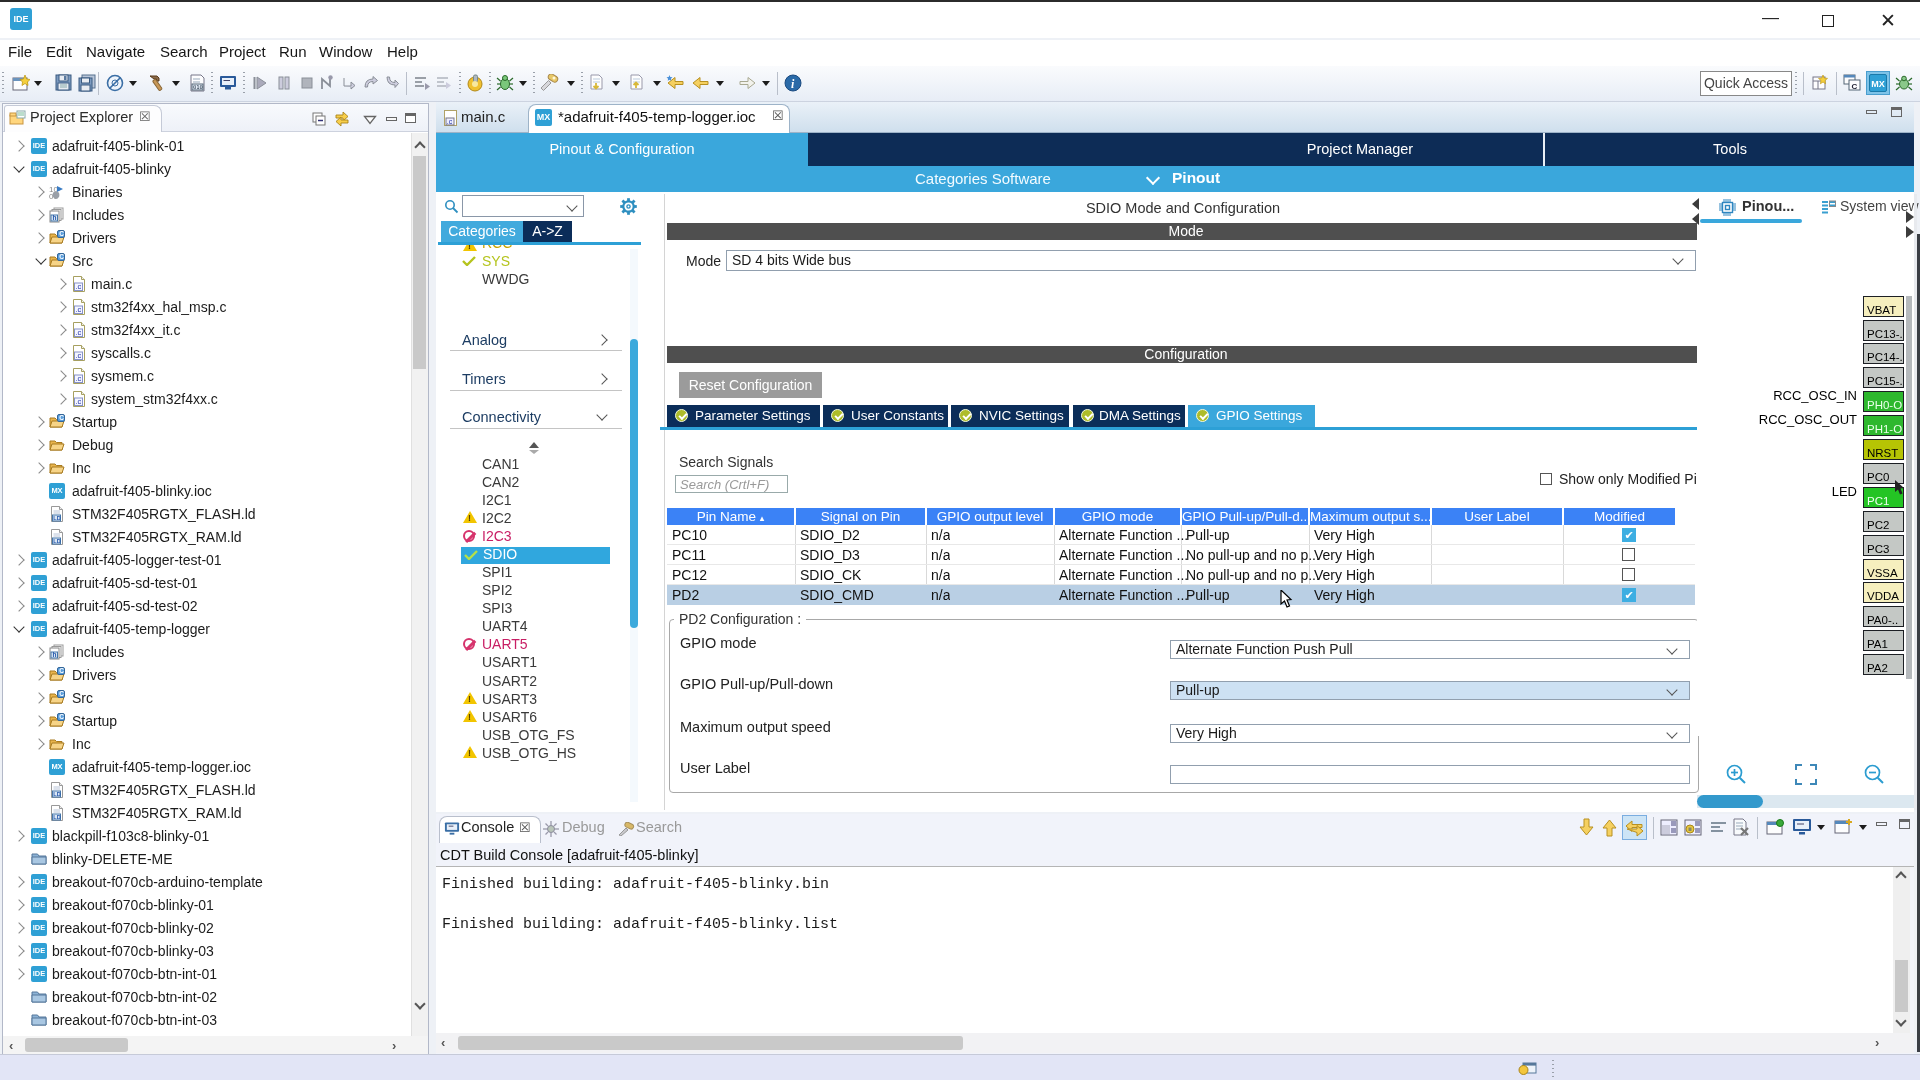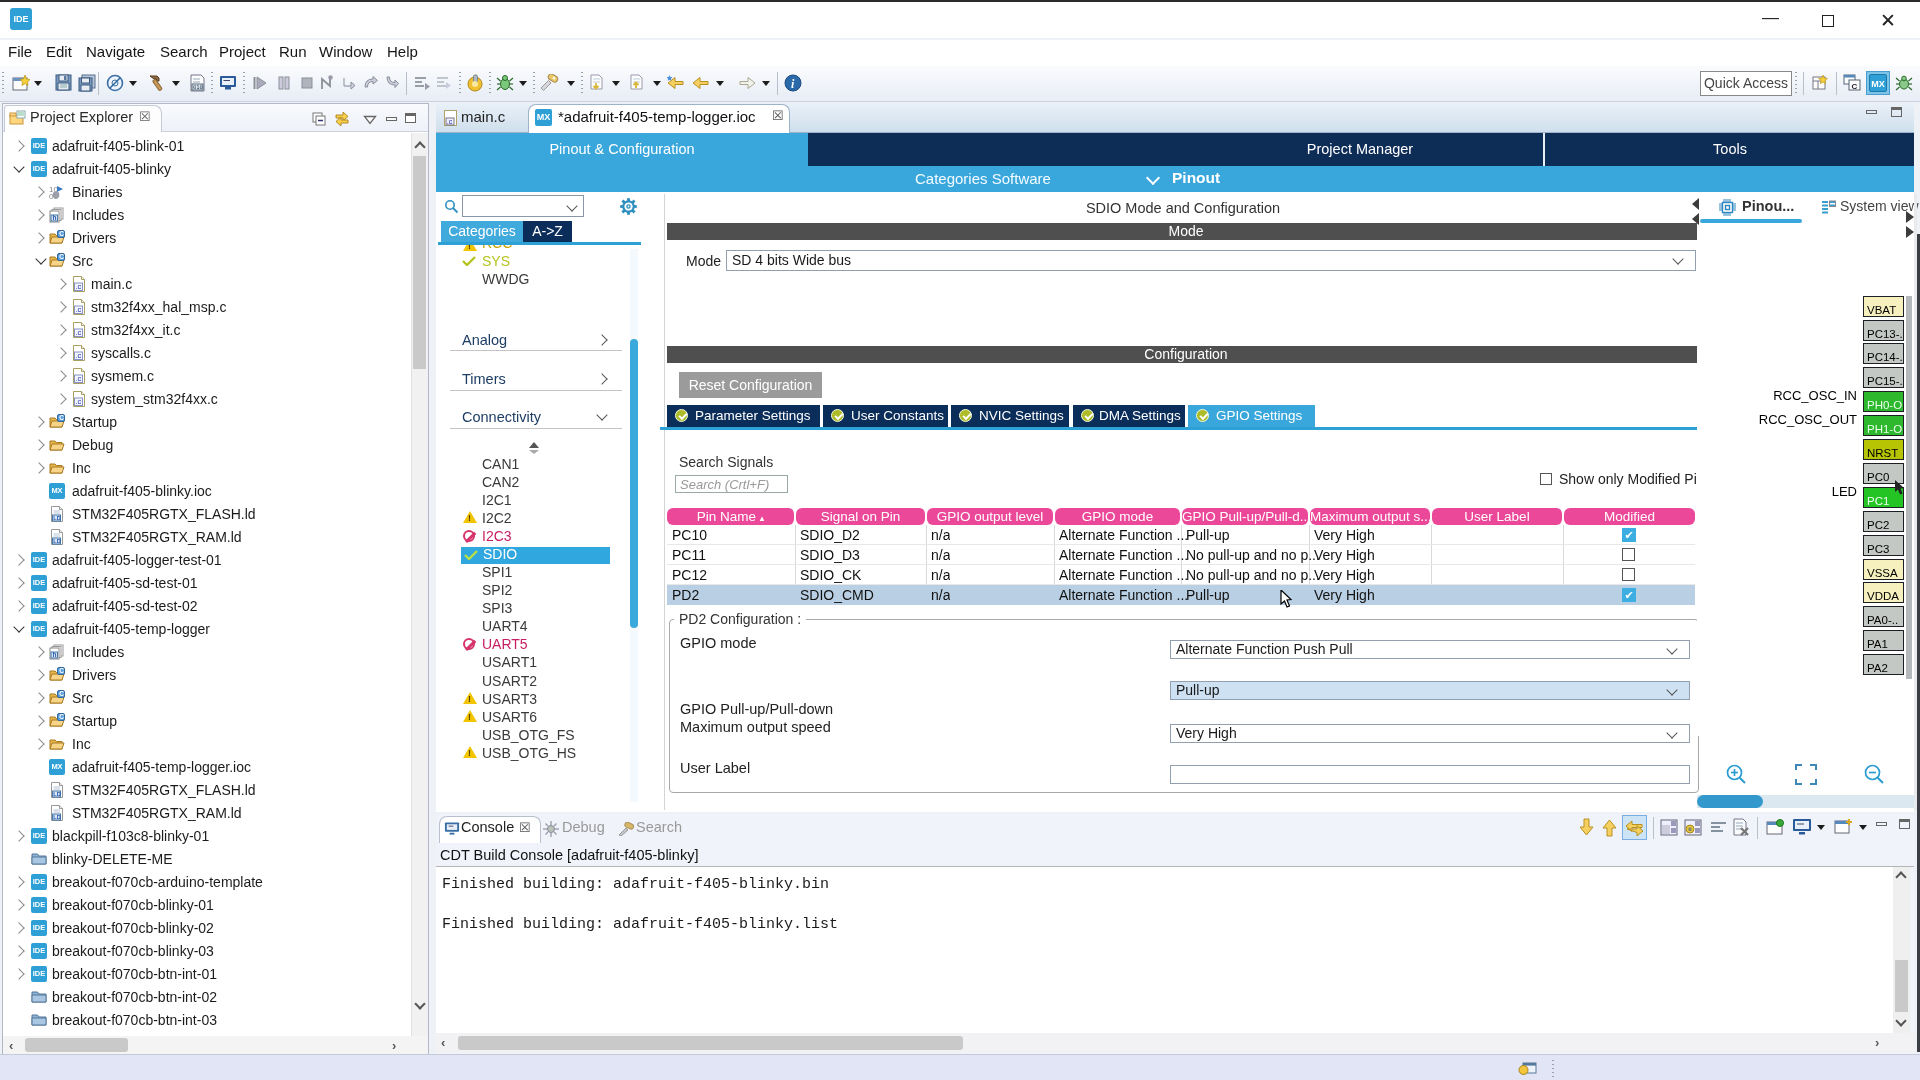--- a/index.html
+++ b/index.html
@@ -41,21 +41,21 @@
 .noent:after { content:""; position:absolute; left:-1px; top:4px; width:13px; height:2.5px; background:#d6336c; transform:rotate(-45deg); }
 .grncheck { position:absolute; width:14px; height:10px; }
 
 .darkbar { position:absolute; left:653px; width:1038px; height:17px; background:#4f4f4f; color:#fff; font-size:14px; text-align:center; line-height:17px; }
 .stab { position:absolute; top:403px; height:22px; background:#0b2d59; color:#fff; font-size:13.5px; line-height:22px; }
 .gck { position:absolute; top:4px; width:13px; height:13px; border-radius:50%; background:#aebc2a; border:1px solid #f2f8e0; }
 .gck:after { content:""; position:absolute; left:3px; top:3px; width:6px; height:3px; border-left:2px solid #fff; border-bottom:2px solid #fff; transform:rotate(-45deg); }
 .combo { position:absolute; background:#fff; border:1px solid #919fae; font-size:14px; color:#1a1a1a; padding-left:5px; }
 .cchev { position:absolute; width:8px; height:8px; border-right:1.5px solid #555; border-bottom:1.5px solid #555; transform:rotate(45deg); }
 
-.th { position:absolute; top:316px; white-space:nowrap; overflow:hidden; height:17px; background:#ec4899; color:#fff; font-size:13.5px; text-align:center; line-height:17px; border-right:1px solid #fff;border-radius:6px; }
+.th { position:absolute; top:316px; white-space:nowrap; overflow:hidden; height:17px; background:#3b82f6; color:#fff; font-size:13.5px; text-align:center; line-height:17px; border-right:1px solid #fff; }
 .td { position:absolute; height:20px; font-size:14px; color:#111; line-height:20px; padding-left:5px; }
 
 .pin { position:absolute; left:166px; white-space:nowrap; overflow:hidden; width:41px; height:21px; border:1.5px solid #1c1f24; font-size:11.5px; line-height:12px; padding:7px 0 0 3px; background:#c4c8c5; color:#000; }
 .pinlbl { position:absolute; font-size:13px; color:#000; text-align:right; }
 
 .cline { position:absolute; left:442px; font-family:"Liberation Mono",monospace; font-size:15px; color:#1a1a1a; white-space:pre; }
 </style>
 </head>
 <body>
 <div id="win">
@@ -732,21 +732,21 @@
       <div class="abs" style="left:880px; top:281px; width:12px; height:12px; border:1px solid #555; background:#fff;"></div>
       <span class="abs" style="left:899px; top:279px; font-size:14px; color:#222;">Show only Modified Pins</span>
 
       <div class="th" style="left:7px; width:128px;">Pin Name <span style="font-size:9px;">▴</span></div>
       <div class="th" style="left:136px; width:130px;">Signal on Pin</div>
       <div class="th" style="left:267px; width:127px;">GPIO output level</div>
       <div class="th" style="left:395px; width:126px;">GPIO mode</div>
       <div class="th" style="left:522px; width:127px;">GPIO Pull-up/Pull-d...</div>
       <div class="th" style="left:650px; width:121px;">Maximum output s...</div>
       <div class="th" style="left:772px; width:131px;">User Label</div>
-      <div class="th" style="left:904px; width:131px; border-right:none;">Modified</div>
+      <div class="th" style="left:904px; width:111px; border-right:none;">Modified</div>
       <div class="abs" style="left:135px; top:333px; width:1px; height:80px; background:#d9d9d9;"></div>
         <div class="abs" style="left:266px; top:333px; width:1px; height:80px; background:#d9d9d9;"></div>
         <div class="abs" style="left:394px; top:333px; width:1px; height:80px; background:#d9d9d9;"></div>
         <div class="abs" style="left:521px; top:333px; width:1px; height:80px; background:#d9d9d9;"></div>
         <div class="abs" style="left:649px; top:333px; width:1px; height:80px; background:#d9d9d9;"></div>
         <div class="abs" style="left:771px; top:333px; width:1px; height:80px; background:#d9d9d9;"></div>
         <div class="abs" style="left:903px; top:333px; width:1px; height:80px; background:#d9d9d9;"></div>
         <div class="abs" style="left:7px; top:333px; width:1028px; height:20px; border-bottom:1px solid #e8e8e8;"></div>
       <div class="abs" style="left:7px; top:353px; width:1028px; height:20px; border-bottom:1px solid #e8e8e8;"></div>
       <div class="abs" style="left:7px; top:373px; width:1028px; height:20px; border-bottom:1px solid #e8e8e8;"></div>
@@ -781,21 +781,21 @@
       <div class="abs" style="left:962px; top:396px; width:14px; height:14px; background:#3daee2; color:#fff; font-size:11px; line-height:14px; text-align:center;">✔</div>
       <svg class="abs" style="left:620px; top:398px;" width="14" height="20" viewBox="0 0 14 20">
           <path d="M1 0 L1 14 L4.5 11 L7 17 L9.5 16 L7 10 L11 9.5 Z" fill="#fff" stroke="#000" stroke-width="1.2"></path>
         </svg>
 
       <div class="abs" style="left:9px; top:427px; width:1030px; height:174px; border:1px solid #a8a8a8; border-radius:4px;"></div>
       <div class="abs" style="left:14px; top:419px; background:#fff; padding:0 5px; font-size:14px; color:#333;">PD2 Configuration :</div>
       <span class="abs" style="left:20px; top:443px; font-size:14.5px; color:#222;">GPIO mode</span>
       <div class="combo" style="left:510px; top:448px; width:520px; height:19px; line-height:17px;">Alternate Function Push Pull</div>
       <div class="cchev" style="left:1008px; top:453px;"></div>
-      <span class="abs" style="left:20px; top:484px; font-size:14.5px; color:#222;margin-top:25px;">GPIO Pull-up/Pull-down</span>
+      <span class="abs" style="left:20px; top:484px; font-size:14.5px; color:#222;">GPIO Pull-up/Pull-down</span>
       <div class="combo" style="left:510px; top:489px; width:520px; height:19px; line-height:17px; background:#cde1f3;">Pull-up</div>
       <div class="cchev" style="left:1008px; top:494px;"></div>
       <span class="abs" style="left:20px; top:527px; font-size:14.5px; color:#222;">Maximum output speed</span>
       <div class="combo" style="left:510px; top:532px; width:520px; height:19px; line-height:17px;">Very High</div>
       <div class="cchev" style="left:1008px; top:537px;"></div>
       <span class="abs" style="left:20px; top:568px; font-size:14.5px; color:#222;">User Label</span>
       <div class="combo" style="left:510px; top:573px; width:520px; height:19px;"></div>
 
       <div class="abs" style="left:1038px; top:322px; width:7px; height:98px; background:#cfe4f2;"></div>
       <div class="abs" style="left:1038px; top:360px; width:7px; height:44px; background:#3191c5; border-radius:3px;"></div>

